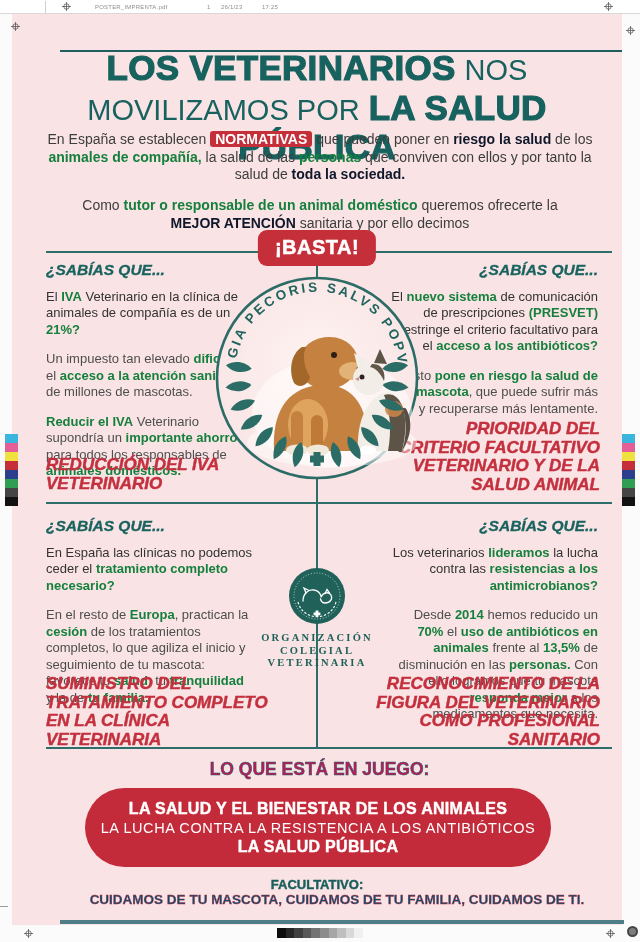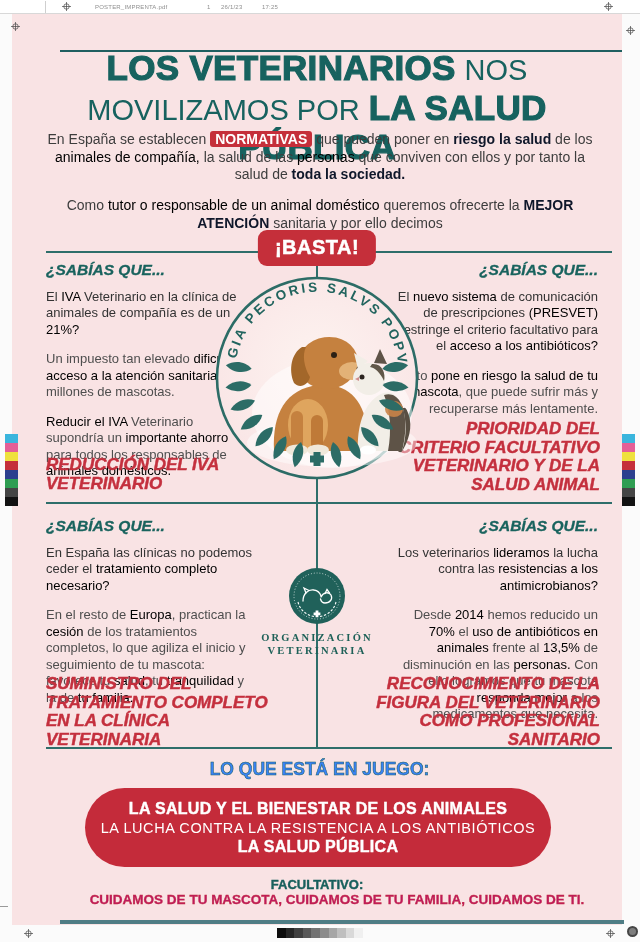--- a/index.html
+++ b/index.html
@@ -37,21 +37,21 @@
   
   .title { position:absolute; left:12px; top:48px; width:610px; text-align:center; color:#17625f; line-height:1.13; z-index:3; }
   .t-xb { font-weight:800; font-size:35px; letter-spacing:.3px; -webkit-text-stroke:1.2px #17625f; }
   .t-md { font-weight:400; font-size:29px; }
   .t-gap { display:inline-block; width:9px; }
 
   
   .intro { position:absolute; left:50%; transform:translateX(-50%); text-align:center; font-size:14px; line-height:1.26; color:#3d3d3d; z-index:3; }
   #intro1 { top:131px; width:566px; }
   #intro2 { top:197px; width:520px; }
-  .seg-b { font-weight:400; color:#000000; }
+  .seg-b { font-weight:700; color:#15803d; }
   .seg-r { font-weight:700; color:#0f172a; }
   .seg-hl { background:#c52f3a; color:#ffffff; font-weight:700; padding:0 5px; border-radius:3px; }
 
   
   .basta { position:absolute; left:317px; top:230px; transform:translateX(-50%); background:#c52f3a; color:#fff;
            font-weight:800; font-size:20px; letter-spacing:.5px; padding:6px 17px 7px; border-radius:9px; z-index:5;
            -webkit-text-stroke:.5px #fff; }
 
   
   .q { position:absolute; width:207px; font-size:13px; line-height:1.27; color:#4e4e4e; z-index:3; }
@@ -71,29 +71,29 @@
 
   
   #emblem-big { position:absolute; left:212px; top:273px; width:210px; height:210px; z-index:4; }
   #emblem-small { position:absolute; left:287px; top:566px; width:60px; height:60px; z-index:4; }
   .ocv-caption { position:absolute; left:12px; top:632px; width:610px; text-align:center; z-index:4;
                  font-family:"Liberation Serif","DejaVu Serif",serif; font-size:10.5px; letter-spacing:2.2px;
                  color:#1e6158; font-weight:700; line-height:1.2; }
 
   
   .stake { position:absolute; left:12px; top:759px; width:615px; text-align:center; font-size:17.5px; font-weight:800;
-           color:#3b82f6; -webkit-text-stroke:.5px #185f5c; z-index:3; }
+           color:#be185d; -webkit-text-stroke:.5px #185f5c; z-index:3; }
   .pill { position:absolute; left:85px; top:788px; width:466px; height:79px; border-radius:40px; background:#c42b3a;
           display:flex; flex-direction:column; justify-content:center; align-items:center; gap:2px; color:#fff; z-index:3; }
   .pill-bold  { font-size:16px; font-weight:800; letter-spacing:.3px; -webkit-text-stroke:.4px #fff; }
   .pill-light { font-size:14.5px; font-weight:400; letter-spacing:.6px; }
   .vets-label { position:absolute; left:12px; top:877px; width:610px; text-align:center; font-size:13px; font-weight:800;
                 color:#185f5c; -webkit-text-stroke:.4px #185f5c; z-index:3; }
   .vets-line  { position:absolute; left:12px; top:892px; width:610px; text-align:center; font-size:13.5px; font-weight:800;
-                color:#be185d; -webkit-text-stroke:.35px #c4303e; z-index:3;padding-left:40px; }
+                color:#0c4a6e; -webkit-text-stroke:.35px #c4303e; z-index:3;padding-left:40px; }
 
   
   .colorbar { position:absolute; display:flex; flex-direction:column; z-index:30; }
   .colorbar div { width:13px; height:9px; }
   #colorbar-left  { left:5px;   top:434px; }
   #colorbar-right { left:622px; top:434px; }
   .grayscale { position:absolute; left:277px; top:928px; display:flex; z-index:30; }
   .grayscale div { width:8.6px; height:10px; }
 </style>
 </head>
@@ -229,20 +229,21 @@
     </g>
     <g stroke="#ffffff" stroke-width="1.1" fill="none" stroke-dasharray="2.4 1.7">
       <path d="M 11 36 C 13 44 19 49 27 50.5"></path>
       <path d="M 49 36 C 47 44 41 49 33 50.5"></path>
     </g>
     <path d="M28.6 44.5 h2.8 v2 h2 v2.8 h-2 v2 h-2.8 v-2 h-2 v-2.8 h2 Z" fill="#ffffff"></path>
   </svg>
 
   <div class="ocv-caption">
     <div>ORGANIZACIÓN</div>
+    <div>COLEGIAL</div>
     <div>VETERINARIA</div>
   </div>
 
   <div class="stake">LO QUE ESTÁ EN JUEGO:</div>
   <div class="pill">
     <div class="pill-bold">LA SALUD Y EL BIENESTAR DE LOS ANIMALES</div>
     <div class="pill-light">LA LUCHA CONTRA LA RESISTENCIA A LOS ANTIBIÓTICOS</div>
     <div class="pill-bold">LA SALUD PÚBLICA</div>
   </div>
   <div class="vets-label">FACULTATIVO:</div>

